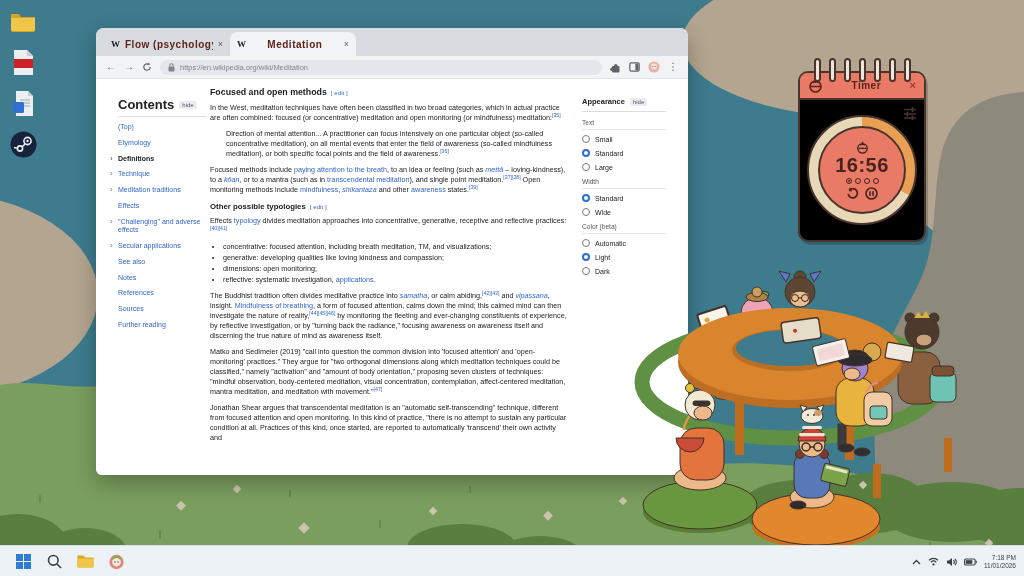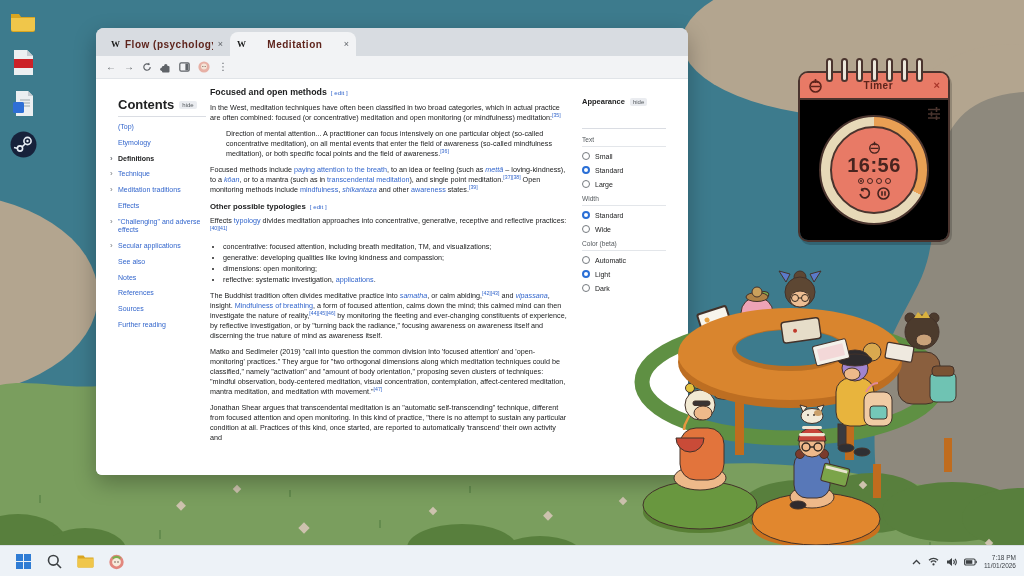--- a/index.html
+++ b/index.html
@@ -51,32 +51,32 @@
   .wk-quote{margin:0 14px 6px 16px;}
   .wk-ul{margin:0 0 6px 0;padding-left:13px;}
   .wk-ul li{margin:0 0 1px 0;}
   .sg-l{color:#3366cc;}
   .sg-i{}
   .sg-il{color:#3366cc;font-style:italic;}
   sup.sg-r{color:#3366cc;font-size:5.2px;line-height:0;}
 
   
   .appear{position:absolute;left:486px;top:18px;width:84px;font-size:7px;color:#202122;}
-  .ap-head{display:flex;align-items:center;gap:5px;border-bottom:1px solid #dadde3;padding-bottom:22px;margin-bottom:6px;}
+  .ap-head{display:flex;align-items:center;gap:5px;border-bottom:1px solid #dadde3;padding-bottom:5px;margin-bottom:6px;}
   .ap-title{font-weight:bold;font-size:7.5px;}
   .ap-label{font-size:6.6px;color:#54595d;border-bottom:1px solid #e3e6ea;padding-bottom:3px;margin:7px 0 5px 0;}
   .opt{display:flex;align-items:center;gap:5px;margin-bottom:6px;}
   .radio{width:8px;height:8px;border:1px solid #767b80;border-radius:50%;background:#fff;flex:none;}
   .opt.sel .radio{border:2.5px solid #2a6fd6;}
 
   
   .scene{position:absolute;left:630px;top:240px;width:400px;height:336px;z-index:3;pointer-events:none;}
 
   
-  .timer{position:absolute;left:798px;top:58px;width:152px;z-index:4;}
+  .timer{position:absolute;left:798px;top:58px;width:128px;z-index:4;}
   .spiral{position:relative;z-index:2;display:flex;justify-content:center;gap:8px;height:26px;margin-bottom:-13px;}
   .spiral span{width:7px;height:24px;border:2.5px solid #4a342e;border-radius:5px;background:#ece7da;}
   .t-card{border:2.5px solid #4a342e;border-radius:10px;overflow:hidden;box-shadow:2px 3px 0 rgba(0,0,0,.18);}
   .t-header{height:27px;background:#e87a66;border-bottom:2.5px solid #4a342e;display:flex;align-items:center;padding:0 8px;}
   .t-title{flex:1;text-align:center;font-weight:bold;font-size:10px;color:#5e241c;letter-spacing:.5px;}
   .t-close{font-weight:bold;font-size:11px;color:#a8362a;line-height:1;}
   .t-body{position:relative;height:140px;background:#000000;}
   .sliders{position:absolute;right:7px;top:6px;}
   .dial{position:absolute;left:50%;top:70px;transform:translate(-50%,-50%);width:110px;height:110px;
         border-radius:50%;border:2.5px solid #4a342e;}
@@ -197,20 +197,29 @@
     </div>
     <div class="toolbar">
       <span class="nav-gl">←</span>
       <span class="nav-gl">→</span>
       <span>
         <svg width="10" height="10" viewBox="0 0 10 10">
             <path d="M8.2,5 a3.2,3.2 0 1 1 -1,-2.3" fill="none" stroke="#5f6368" stroke-width="1.2"></path>
             <path d="M7.2,0.6 l0.4,2.4 -2.4,-0.4 Z" fill="#5f6368"></path>
           </svg>
       </span>
+      <div class="urlpill">
+        <span>
+          <svg width="7" height="9" viewBox="0 0 7 9">
+              <rect x="0.5" y="3.5" width="6" height="5" rx="1" fill="#80868b"></rect>
+              <path d="M1.8,3.5 v-1 a1.7,1.7 0 0 1 3.4,0 v1" fill="none" stroke="#80868b" stroke-width="1.1"></path>
+            </svg>
+        </span>
+        <span class="url">https://en.wikipedia.org/wiki/Meditation</span>
+      </div>
       <div class="tb-right">
         <span>
           <svg width="11" height="11" viewBox="0 0 11 11" fill="#5f6368">
               <rect x="2" y="4" width="7.5" height="6.5" rx="1"></rect>
               <circle cx="5.8" cy="3.8" r="1.7"></circle>
               <circle cx="1.9" cy="7.2" r="1.7"></circle>
             </svg>
         </span>
         <span>
           <svg width="11" height="10" viewBox="0 0 11 10">

